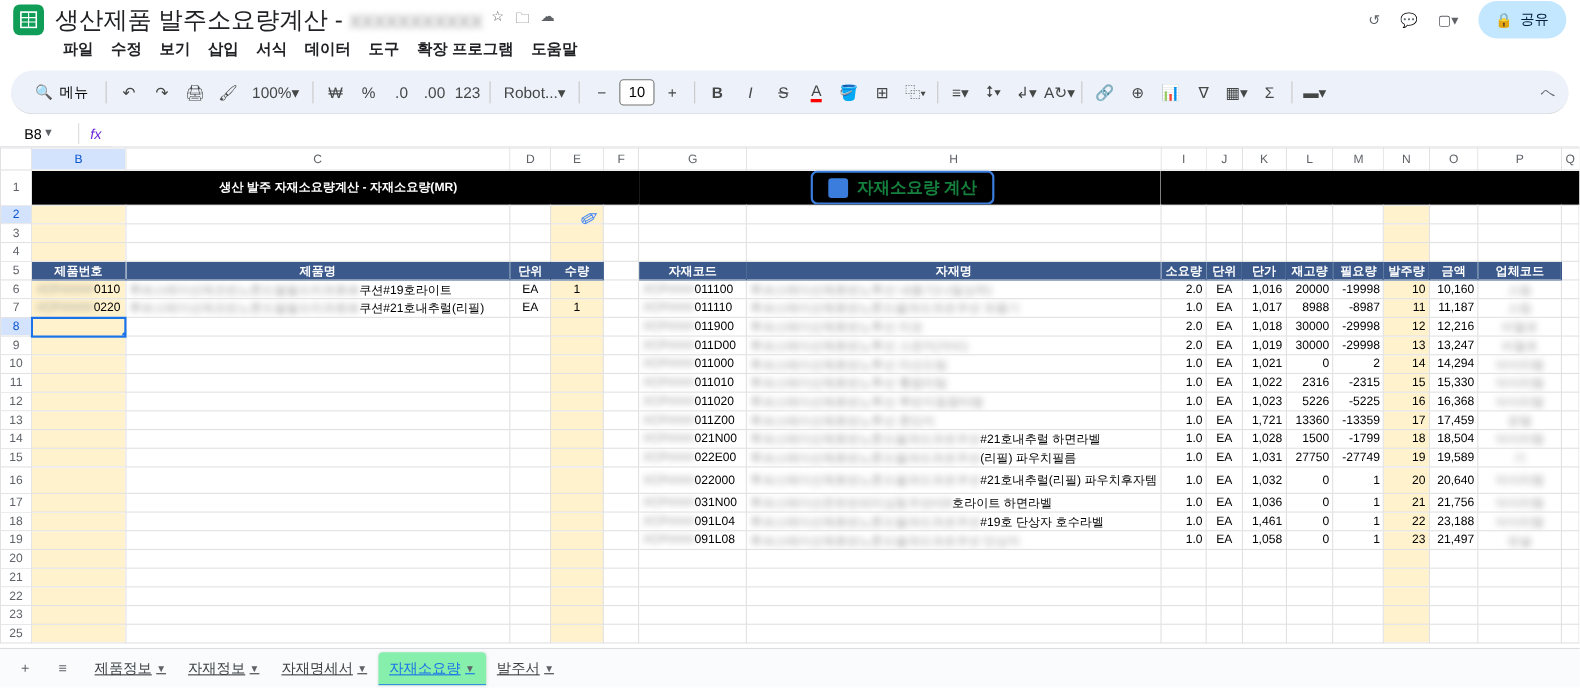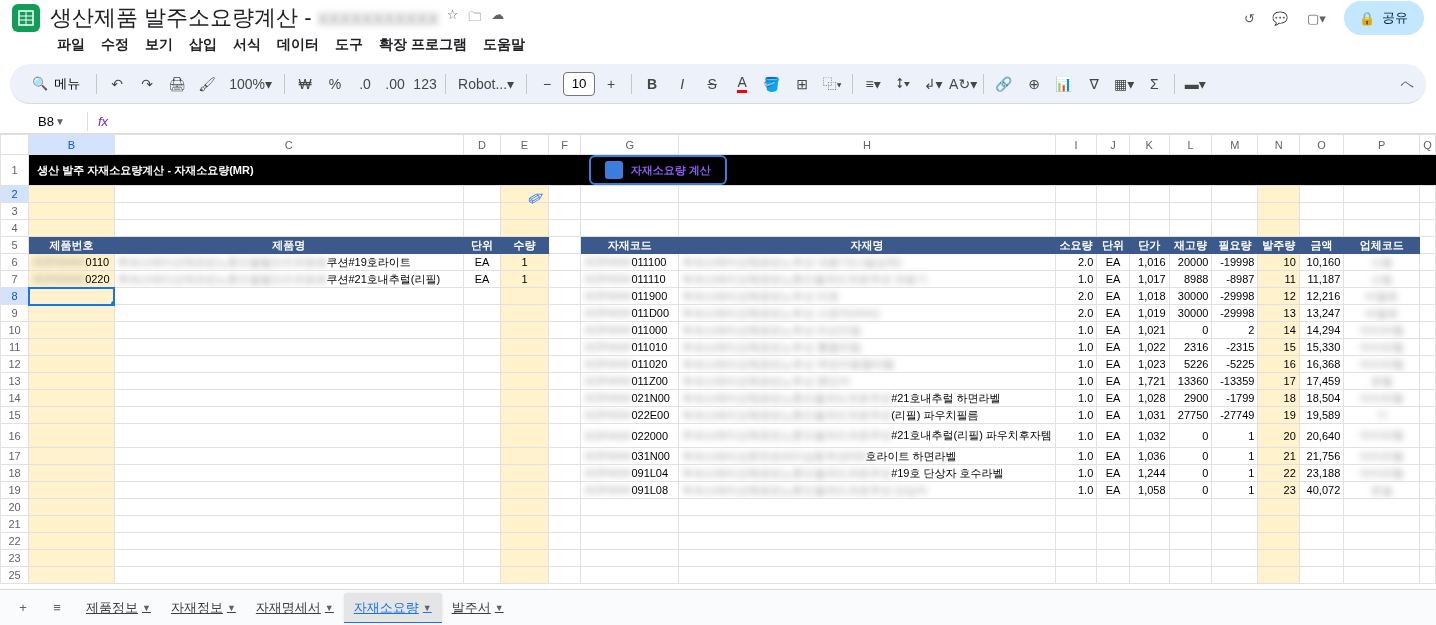--- a/index.html
+++ b/index.html
@@ -23,39 +23,39 @@
 .toolbar { display: flex; align-items: center; padding: 4px 12px; gap: 2px; border-bottom: 1px solid #dadce0; background: #edf2fa; border-radius: 24px; margin: 0 10px 6px 10px; height: 40px;}
 .tb-btn { min-width: 28px; height: 28px; display: flex; align-items: center; justify-content: center; border-radius: 4px; cursor: pointer; color: #444746; font-size: 14px; }
 .tb-sep { width: 1px; height: 20px; background: #c7c7c7; margin: 0 4px; }
 .tb-input { width: 32px; height: 24px; text-align: center; border: 1px solid #747775; border-radius: 4px; background: #fff; }
 .tb-text { padding: 0 6px; }
 .search-pill { display: flex; align-items: center; gap: 6px; padding: 4px 10px; border-radius: 4px; cursor: pointer;}
 .collapse-arrow { margin-left: auto; cursor: pointer; color: #5f6368;}
 
 
 .formula-row { display: flex; align-items: center; border-bottom: 1px solid #dadce0; height: 24px; }
-.namebox { width: 72px; padding: 2px 22px; border-right: 1px solid #dadce0; font-size: 13px; display:flex; align-items:center; justify-content:space-between;margin-left:16px;}
+.namebox { width: 72px; padding: 2px 22px; border-right: 1px solid #dadce0; font-size: 13px; display:flex; align-items:center; justify-content:space-between;}
 .namebox-arrow { color:#5f6368; font-size:10px;}
 .fx { padding: 0 10px; color: #6d28d9; font-style: italic; }
 .formula-input { flex: 1; border: none; outline: none; height: 100%; }
 
 
 .grid-wrap { position: relative; overflow: auto; height: calc(100vh - 170px); }
 table.grid { border-collapse: collapse; table-layout: fixed; }
 table.grid th, table.grid td { border: 1px solid #e1e1e1; font-size: 11px; height: 17px; overflow: hidden; white-space: nowrap; text-overflow: clip; padding: 0 3px; }
 table.grid th { background: #fff; font-weight: normal; color: #5f6368; position: sticky; z-index: 2; }
 table.grid thead th { top: 0; text-align: center; height: 20px; }
 table.grid th.rowhdr { position: sticky; left: 0; z-index: 3; background: #fff; text-align: center; width: 32px;}
 table.grid th.sel-col { background: #d3e3fd; color:#0b57d0;}
 th.corner { position: sticky; left: 0; top: 0; z-index: 5; background: #fff; width:32px;}
 
 
-.banner { background: #000; color: #fff; font-weight: bold; font-size: 18px; border: none !important; height: 32px !important; padding-left: 8px !important;}
+.banner { background: #000; color: #fff; font-weight: bold; font-size: 18px; border: none !important; height: 32px !important; padding-left: 8px !important; text-align: center;}
 .calc-btn-cell { background: #000; }
-.calc-btn { display: inline-flex; align-items: center; gap: 8px; background: #000; border: 2px solid #3b7ddd; border-radius: 6px; padding: 4px 14px; color: #8b5cf6; font-weight: bold; font-size: 11px;}
+.calc-btn { display: inline-flex; align-items: center; gap: 8px; background: #000; border: 2px solid #3b7ddd; border-radius: 6px; padding: 4px 14px; color: #15803d; font-weight: bold; font-size: 15px;}
 .calc-btn-icon { width:18px; height:18px; background:#3b7ddd; border-radius:3px; display:inline-block;}
 
 
 .tbl-hdr { background: #3b5a8b; color: #fff; text-align: center; font-weight: bold; border-color:#3b5a8b !important;}
 .tbl-cell-l { text-align: left; }
 .tbl-cell-c { text-align: center; }
 .tbl-cell-r { text-align: right; }
 .hl-col { background: #fff2cc; }
 
 
@@ -65,21 +65,21 @@
 
 .blur { filter: blur(3px); color:#999;}
 
 
 .float-eraser { position:absolute; color:#4285f4; font-size:20px; transform: rotate(-30deg);}
 
 
 .bottom { position: fixed; bottom: 0; left: 0; right: 0; height: 36px; background: #f9fbfd; border-top: 1px solid #dadce0; display: flex; align-items: center; padding: 0 8px; gap: 4px; }
 .bt-btn { width: 30px; height: 30px; display: flex; align-items: center; justify-content: center; cursor: pointer; color: #5f6368; border-radius: 4px;}
 .sheet-tab { padding: 6px 10px; cursor: pointer; font-size: 13px; color: #3c4043; border-radius: 4px 4px 0 0; display:flex; align-items:center; gap:4px;text-decoration:underline;}
-.sheet-tab.active { background: #e5e5e5; color: #1a73e8; font-weight: 500; box-shadow: 0 -1px 0 #1a73e8 inset, 0 0 3px rgba(0,0,0,0.1);}
+.sheet-tab.active { background: #86efac; color: #1a73e8; font-weight: 500; box-shadow: 0 -1px 0 #1a73e8 inset, 0 0 3px rgba(0,0,0,0.1);}
 .tab-caret { font-size:9px; color:#5f6368;}
 
 
 .cA{width:32px;} .cB{width:86px;} .cC{width:358px;} .cD{width:40px;} .cE{width:56px;} .cF{width:40px;}
 .cG{width:100px;} .cH{width:360px;} .cI{width:42px;} .cJ{width:34px;} .cK{width:42px;} .cL{width:44px;}
 .cM{width:48px;} .cN{width:42px;} .cO{width:46px;} .cP{width:86px;} .cQ{width:16px;}
 
 .row-tall td { height: 24px !important; }
 </style>
 </head>
@@ -465,21 +465,21 @@
           <td class="hl-col"></td>
           <td></td>
           <td></td>
           <td class="hl-col"></td>
           <td></td>
           <td class="tbl-cell-l"><span class="blur">XCP####</span>021N00</td>
           <td class="tbl-cell-l"><span class="blur">투파스테이선체호반노톤드팔과드과로쿠션</span>#21호내추럴 하면라벨</td>
           <td class="tbl-cell-r">1.0</td>
           <td class="tbl-cell-c">EA</td>
           <td class="tbl-cell-r">1,028</td>
-          <td class="tbl-cell-r">2900</td>
+          <td class="tbl-cell-r">1500</td>
           <td class="tbl-cell-r">-1799</td>
           <td class="hl-col tbl-cell-r">18</td>
           <td class="tbl-cell-r">18,504</td>
           <td class="tbl-cell-c"><span class="blur">아이리템</span></td>
           <td></td>
         </tr>
         <tr>
           <th class="rowhdr">15</th>
           <td class="hl-col"></td>
           <td></td>
@@ -540,21 +540,21 @@
           <th class="rowhdr">18</th>
           <td class="hl-col"></td>
           <td></td>
           <td></td>
           <td class="hl-col"></td>
           <td></td>
           <td class="tbl-cell-l"><span class="blur">XCP####</span>091L04</td>
           <td class="tbl-cell-l"><span class="blur">투파스테이선체호반노톤드팔과드과로쿠션</span>#19호 단상자 호수라벨</td>
           <td class="tbl-cell-r">1.0</td>
           <td class="tbl-cell-c">EA</td>
-          <td class="tbl-cell-r">1,244</td>
+          <td class="tbl-cell-r">1,461</td>
           <td class="tbl-cell-r">0</td>
           <td class="tbl-cell-r">1</td>
           <td class="hl-col tbl-cell-r">22</td>
           <td class="tbl-cell-r">23,188</td>
           <td class="tbl-cell-c"><span class="blur">아이리템</span></td>
           <td></td>
         </tr>
         <tr>
           <th class="rowhdr">19</th>
           <td class="hl-col"></td>
@@ -563,21 +563,21 @@
           <td class="hl-col"></td>
           <td></td>
           <td class="tbl-cell-l"><span class="blur">XCP####</span>091L08</td>
           <td class="tbl-cell-l"><span class="blur">투파스테이선체호반노톤드팔과드과로쿠션 단상자</span></td>
           <td class="tbl-cell-r">1.0</td>
           <td class="tbl-cell-c">EA</td>
           <td class="tbl-cell-r">1,058</td>
           <td class="tbl-cell-r">0</td>
           <td class="tbl-cell-r">1</td>
           <td class="hl-col tbl-cell-r">23</td>
-          <td class="tbl-cell-r">40,072</td>
+          <td class="tbl-cell-r">21,497</td>
           <td class="tbl-cell-c"><span class="blur">런설</span></td>
           <td></td>
         </tr>
         <tr>
           <th class="rowhdr">20</th>
           <td class="hl-col"></td>
           <td></td>
           <td></td>
           <td class="hl-col"></td>
           <td></td>

